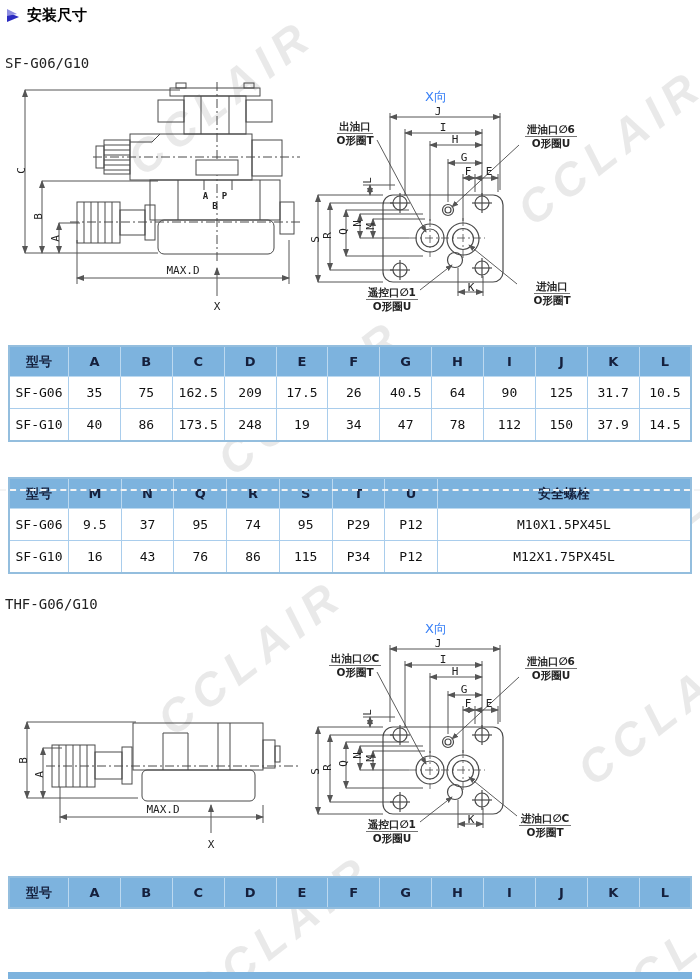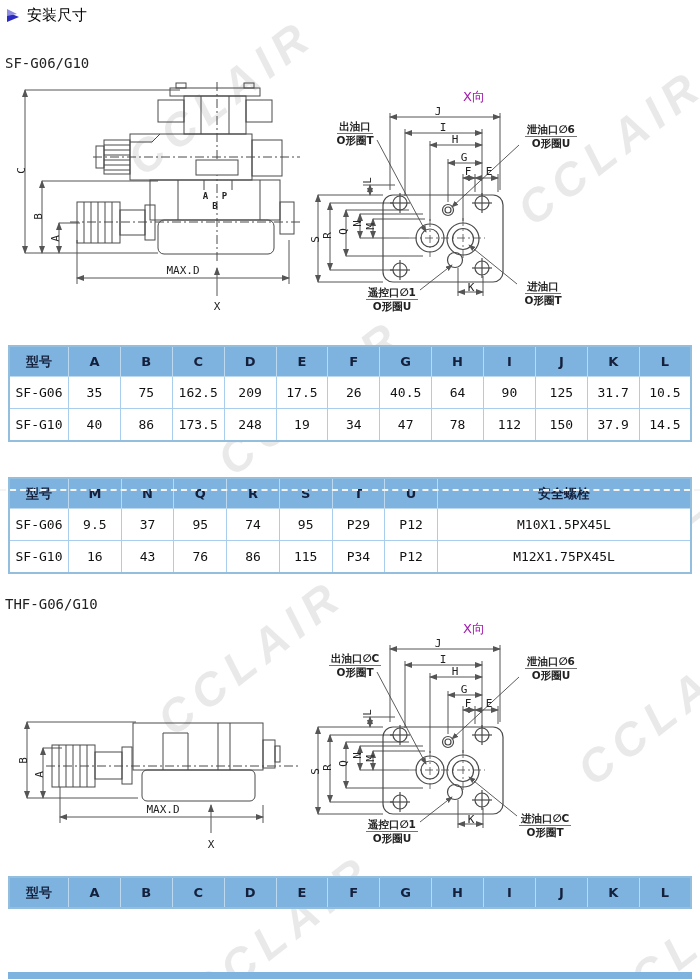--- a/index.html
+++ b/index.html
@@ -4,27 +4,27 @@
 <style>
   :root{
     --hdr:#7db3de; --brd:#a9cdec; --brd2:#94bede; --line:#4a4a4a; --dim:#555; --wm:#d8d8d8; --accent:#2b2bc0;
   }
   html,body{margin:0;padding:0;background:#fff;}
   .page{position:relative;width:700px;height:979px;background:#fff;overflow:hidden;
         font-family:"DejaVu Sans",sans-serif;color:#111;}
   .wm{position:absolute;font:bold italic 46px "Liberation Sans",sans-serif;letter-spacing:8px;
       color:var(--wm);opacity:.55;transform:rotate(-38deg);white-space:nowrap;pointer-events:none;z-index:0;}
   .page-header{position:absolute;left:6px;top:6px;display:flex;align-items:center;gap:5px;z-index:2;}
-  .page-title{font-size:15px;font-weight:normal;color:#000;}
+  .page-title{font-size:15px;font-weight:bold;color:#000;}
   .section-label{position:absolute;font:14px "DejaVu Sans Mono",monospace;color:#222;z-index:2;}
   .drawing{position:absolute;z-index:1;}
   .drawing svg{display:block;}
   .dlabel{position:absolute;font:11px "DejaVu Sans Mono",monospace;color:#222;text-align:center;}
   .vlabel{transform:rotate(-90deg);transform-origin:center;width:14px;}
-  .view-title{position:absolute;font:13px "DejaVu Sans",sans-serif;color:#a21caf;text-align:right;width:60px;}
+  .view-title{position:absolute;font:13px "DejaVu Sans",sans-serif;color:#3b82f6;text-align:left;width:60px;}
   .apb{position:absolute;font:bold 9px "DejaVu Sans Mono",monospace;letter-spacing:4px;color:#222;text-align:center;margin-top:28px;}
   .port-label{position:absolute;font:bold 10.5px "DejaVu Sans",sans-serif;color:#222;text-align:center;line-height:13px;white-space:nowrap;}
   .port-label .l1{display:inline-block;border-bottom:1px solid #737373;padding:0 2px;}
   .port-label .l2{display:block;}
   .dim-table{position:absolute;border-collapse:collapse;table-layout:fixed;width:684px;background:#fff;
              border:2px solid var(--brd2);font-family:"DejaVu Sans Mono",monospace;font-size:13px;color:#111;z-index:2;}
   .dim-table th{background:var(--hdr);color:#15203d;font-weight:bold;height:27px;border:1px solid #bcd9f0;
                 font-family:"DejaVu Sans",sans-serif;font-size:13px;}
   .dim-table td{height:29px;text-align:center;border:1px solid var(--brd);background:#fff;}
   .dim-table th:first-child{width:56px;}
@@ -214,21 +214,21 @@
       <span class="l2">O形圈T</span>
     </div>
     <div class="port-label" style="left:206px;top:35px;width:80px">
       <span class="l1">泄油口∅6</span>
       <span class="l2">O形圈U</span>
     </div>
     <div class="port-label" style="left:42px;top:198px;width:90px">
       <span class="l1">遥控口∅1</span>
       <span class="l2">O形圈U</span>
     </div>
-    <div class="port-label" style="left:202px;top:192px;width:72px">
+    <div class="port-label" style="left:211px;top:192px;width:72px">
       <span class="l1">进油口</span>
       <span class="l2">O形圈T</span>
     </div>
   </div>
 
   <table class="dim-table" style="left:8px;top:345px">
       <thead>
         <tr>
           <th>型号</th>
           <th>A</th>

